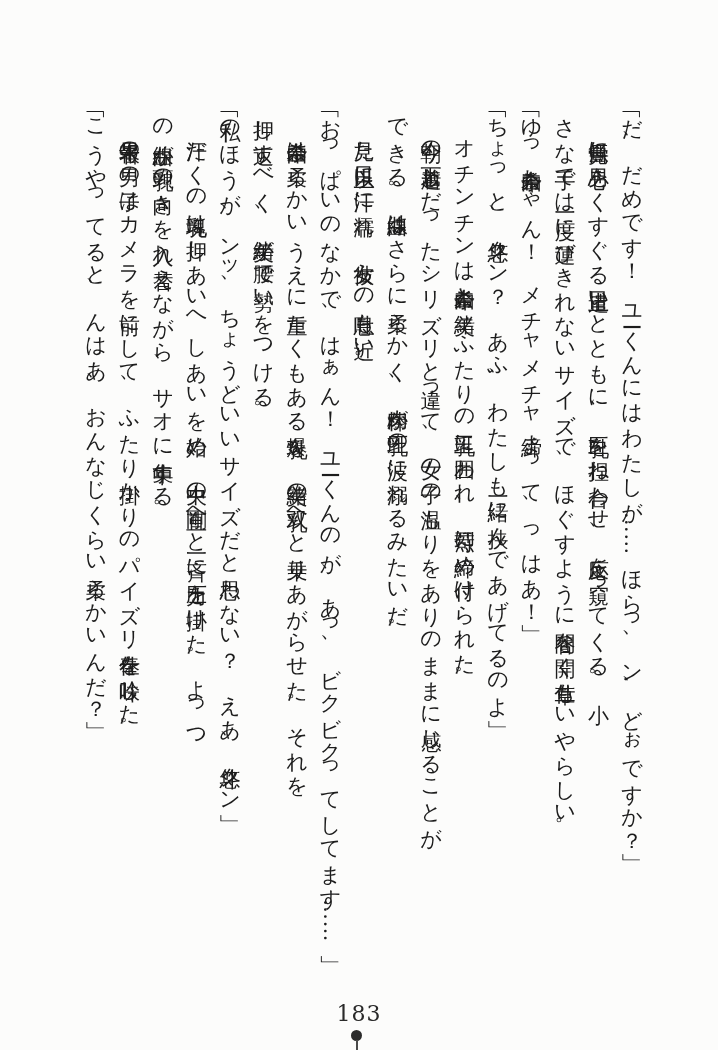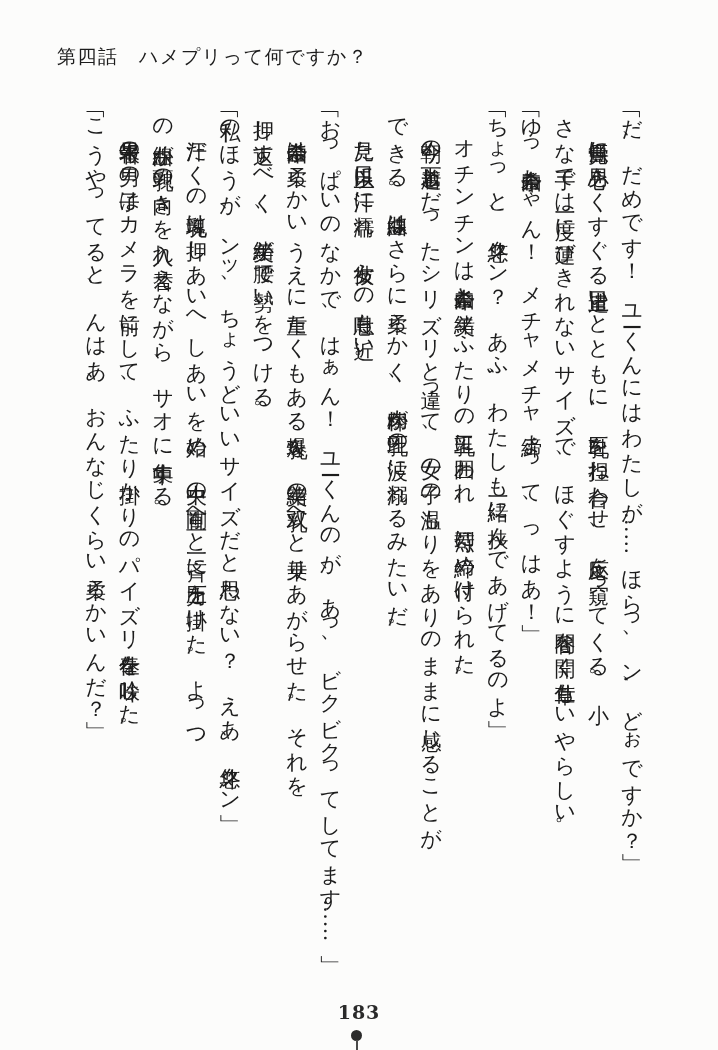--- a/index.html
+++ b/index.html
@@ -35,24 +35,23 @@
     line-height: 33.5px;
     letter-spacing: 0.5px;
     white-space: pre;
   }
   .page-footer {
     position: absolute;
     left: 0;
     right: 0;
     top: 1001px;
     text-align: center;
-    font-size: 19px;
+    font-size: 22px;
     letter-spacing: 1px;
     color: #2a2a2a;
-    font-weight: bold;
   }
   .cursor-marker {
     position: absolute;
     left: 345px;
     top: 1029px;
     width: 24px;
     height: 21px;
   }
   .cursor-marker .dot {
     position: absolute;
@@ -70,21 +69,20 @@
     width: 2px;
     height: 10px;
     background: #4a4a4a;
   }
 </style>
 </head>
 <body>
 
 <div class="page">
 
-  <div class="chapter-header">第四話　ハメプリって何ですか？</div>
 
   <div class="text-block">
     <p>「だ、だめです！　ユーくんにはわたしが……ほらっ、ン、どぉですか？」</p>
     <p>　無自覚に男心をくすぐる上目遣いとともに、巨乳を捏ね合わせ、反応を窺ってくる。小</p>
     <p>さな手では一度に運びきれないサイズで、ほぐすように谷間を開く仕草もいやらしい。</p>
     <p>「ゆっ由希奈ちゃん！　メチャメチャ締まって、っはあ！」</p>
     <p>「ちょっと、悠斗クン？　あふ、わたしも一緒に挟んであげてるのよ」</p>
     <p>　オチンチンは由希奈と美緒、ふたりの乳玉に囲われ、苛烈に締め付けられた。</p>
     <p>　今朝の下着越しだったシリズリと違って、女の子の温もりをありのままに感じることが</p>
     <p>できる。曲線はさらに柔らかく、肉棒が乳圧の波に溺れるみたいだ。</p>

